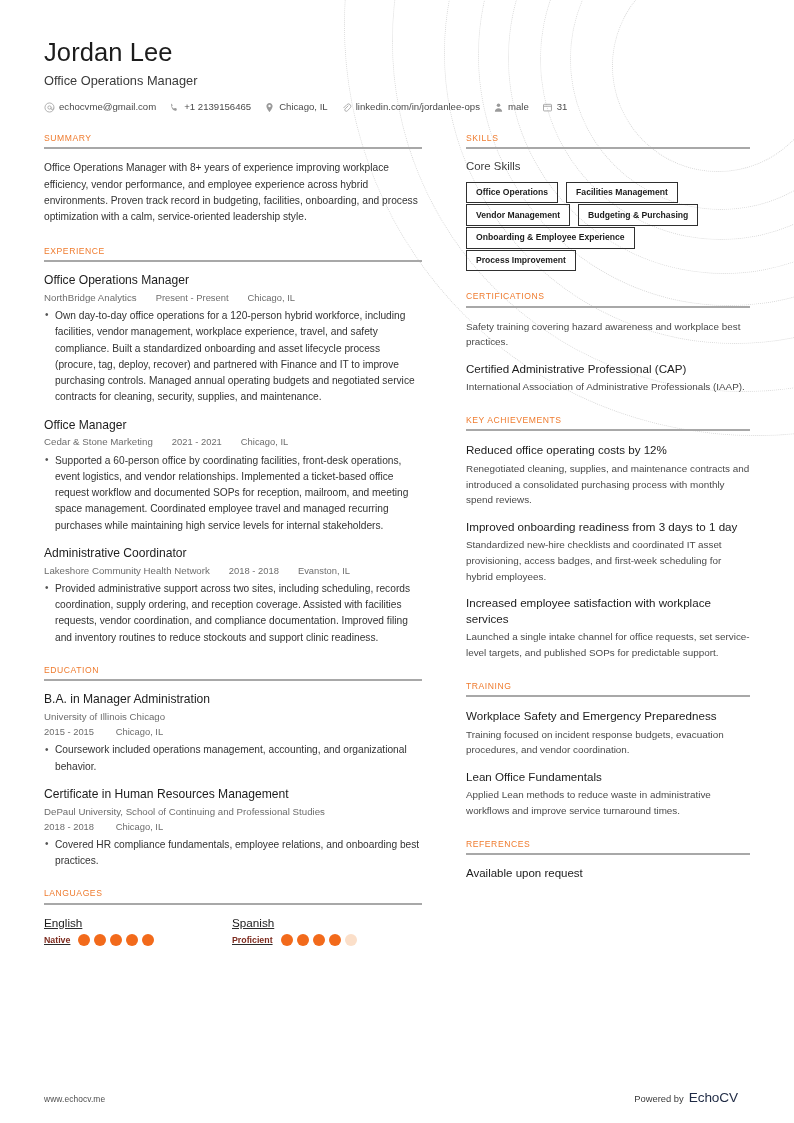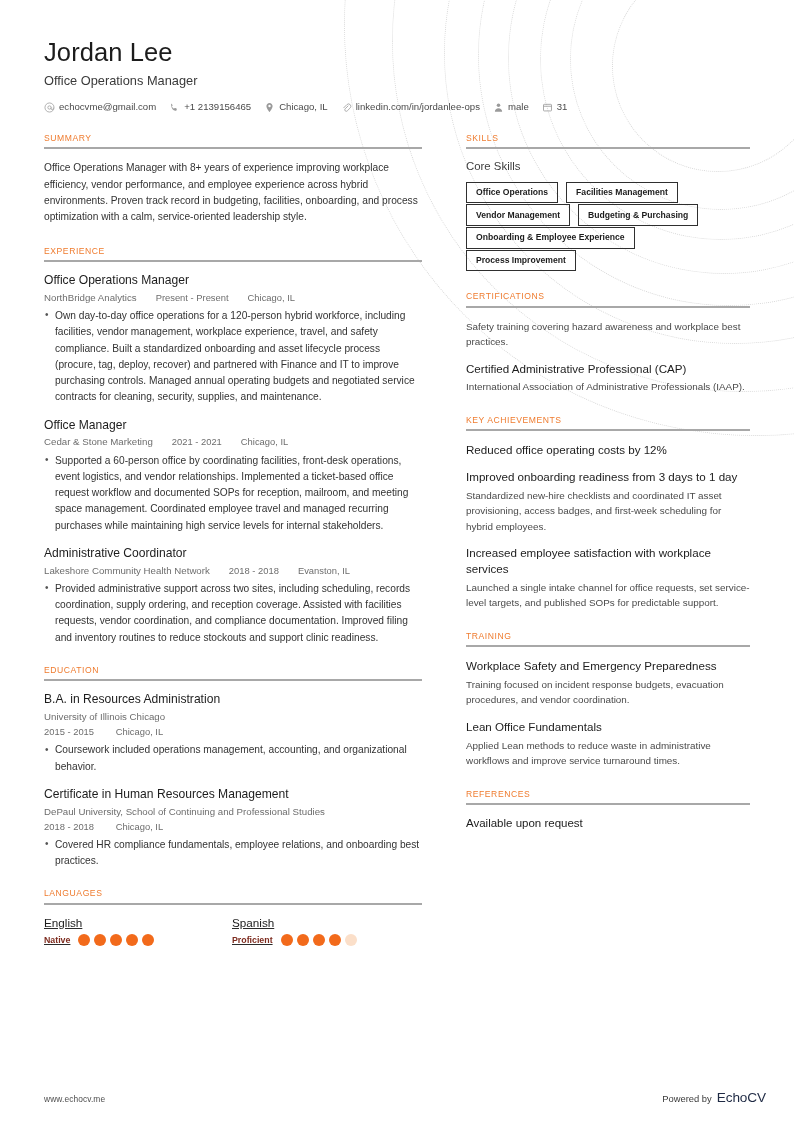--- a/index.html
+++ b/index.html
@@ -243,21 +243,21 @@
     border-radius: 50%;
     background: #f26a1b;
     flex: none;
   }
   .dot.off { background: #fbdfc9; }
 
   
   .footer {
     position: absolute;
     left: 44px;
-    right: 28px;
+    right: 56px;
     bottom: 18px;
     display: flex;
     align-items: baseline;
     justify-content: space-between;
     z-index: 3;
   }
   .footer-url {
     font-size: 8.4px;
     color: #4d4d4d;
     letter-spacing: 0.1px;
@@ -412,21 +412,21 @@
               <li>Provided administrative support across two sites, including scheduling, records coordination, supply ordering, and reception coverage. Assisted with facilities requests, vendor coordination, and compliance documentation. Improved filing and inventory routines to reduce stockouts and support clinic readiness.</li>
             </ul>
           </div>
         </div>
 
         <div class="sec" style="margin-bottom:20px;">
           <div class="sec-title">EDUCATION</div>
           <div class="sec-rule"></div>
 
           <div class="entry">
-            <div class="entry-title">B.A. in Resources Administration</div>
+            <div class="entry-title">B.A. in Manager Administration</div>
             <div class="entry-meta stacked">
               <span class="m-block">University of Illinois Chicago</span>
               <span class="m-line2">
                 <span class="m-date">2015 - 2015</span>
                 <span class="m-loc">Chicago, IL</span>
               </span>
             </div>
             <ul class="bullets">
               <li>Coursework included operations management, accounting, and organizational behavior.</li>
             </ul>
@@ -514,20 +514,21 @@
             <div class="r-title">Certified Administrative Professional (CAP)</div>
             <p class="r-desc">International Association of Administrative Professionals (IAAP).</p>
           </div>
         </div>
 
         <div class="sec" style="margin-bottom:21px;">
           <div class="sec-title">KEY ACHIEVEMENTS</div>
           <div class="sec-rule"></div>
           <div class="r-entry">
             <div class="r-title">Reduced office operating costs by 12%</div>
+            <p class="r-desc">Renegotiated cleaning, supplies, and maintenance contracts and introduced a consolidated purchasing process with monthly spend reviews.</p>
           </div>
           <div class="r-entry">
             <div class="r-title">Improved onboarding readiness from 3 days to 1 day</div>
             <p class="r-desc">Standardized new-hire checklists and coordinated IT asset provisioning, access badges, and first-week scheduling for hybrid employees.</p>
           </div>
           <div class="r-entry">
             <div class="r-title">Increased employee satisfaction with workplace services</div>
             <p class="r-desc">Launched a single intake channel for office requests, set service-level targets, and published SOPs for predictable support.</p>
           </div>
         </div>

